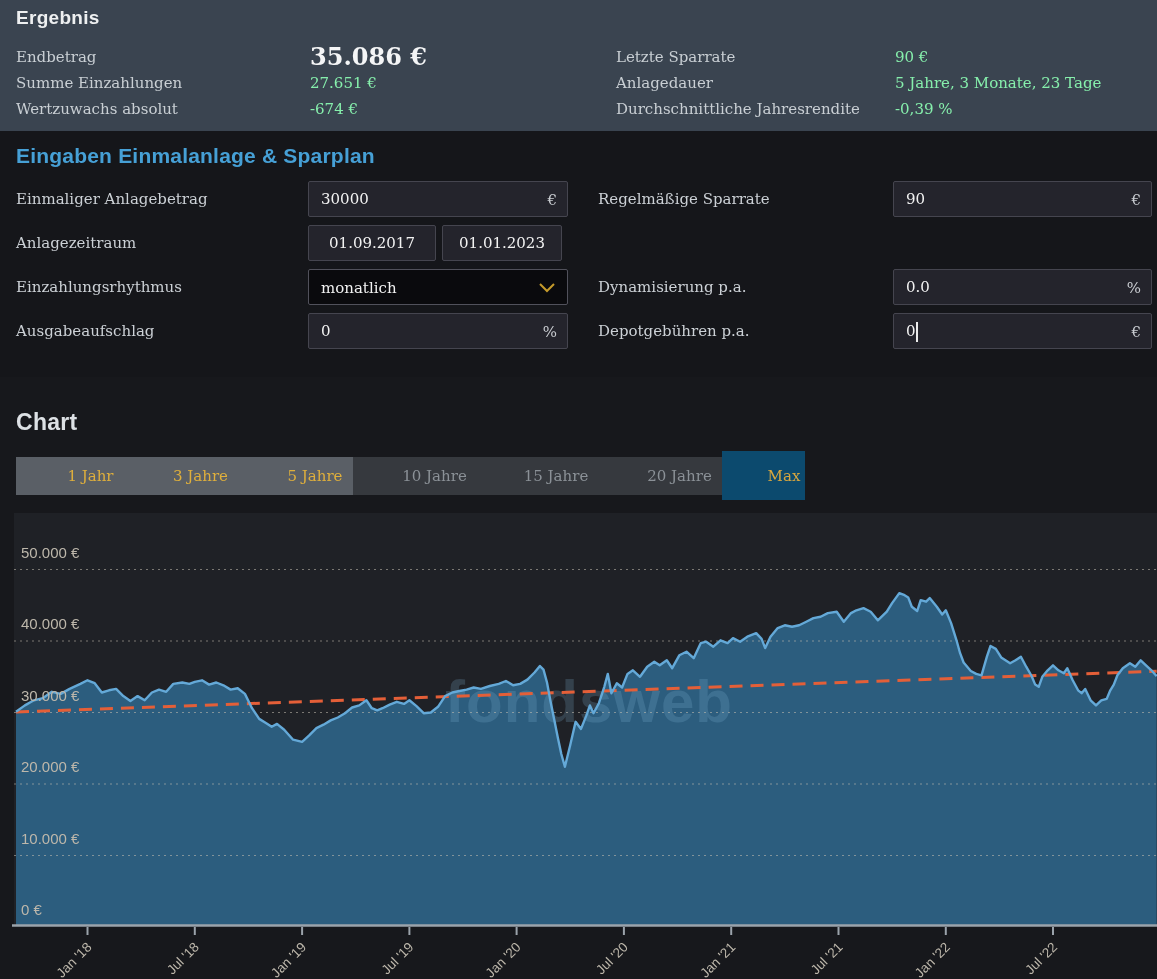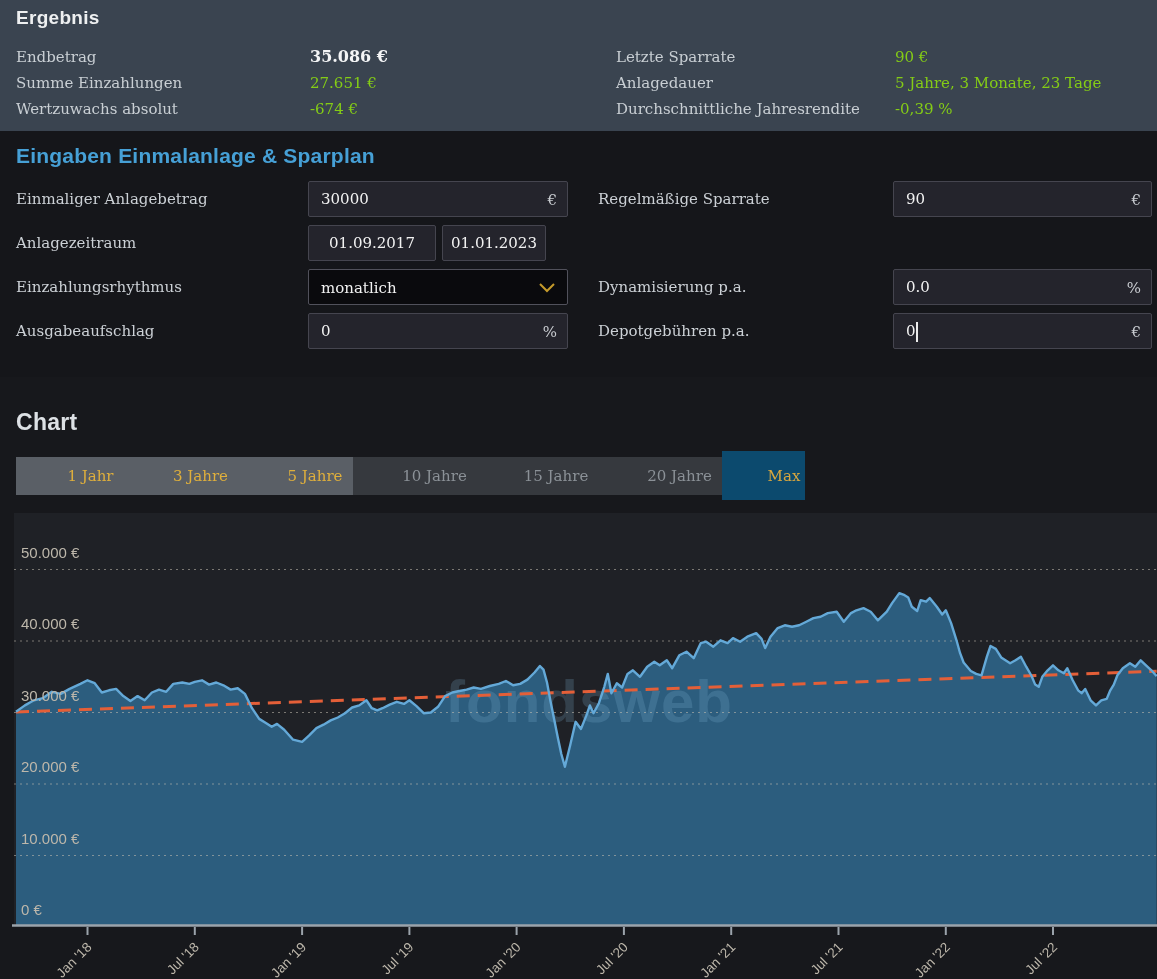--- a/index.html
+++ b/index.html
@@ -6,24 +6,24 @@
   html,body { width:1157px; height:979px; background:#15161a; overflow:hidden;
               font-family:"Liberation Sans", sans-serif; }
 
   
   .ergebnis { position:relative; width:1157px; height:131px; background:#3a4450; }
   .ergebnis h1 { position:absolute; left:16px; top:7px; font-size:19px; font-weight:bold;
                  color:#eef0f1; letter-spacing:.3px; }
   .res-row { position:absolute; height:26px; line-height:26px;
              font-family:"DejaVu Serif", serif; font-size:15px; }
   .res-label { position:absolute; left:0; color:#c9cfd4; white-space:nowrap; }
-  .res-value { position:absolute; color:#84cc16; white-space:nowrap; }
+  .res-value { position:absolute; color:#86efac; white-space:nowrap; }
   .res-left  .res-label { left:16px; }  .res-left  .res-value { left:310px; }
   .res-right .res-label { left:616px; } .res-right .res-value { left:895px; }
-  .res-value.big { font-size:16px; font-weight:bold; color:#f4f5f6; }
+  .res-value.big { font-size:24px; font-weight:bold; color:#f4f5f6; }
 
   
   .eingaben { position:relative; width:1157px; height:246px; background:#15161a; }
   .eingaben h2 { position:absolute; left:16px; top:13px; font-size:21px; font-weight:bold;
                  color:#46a0d6; letter-spacing:.2px;text-align:right; }
   .flabel { position:absolute; height:36px; line-height:36px; color:#ccd1d6;
             font-family:"DejaVu Serif", serif; font-size:15px; white-space:nowrap; }
   .ctrl { position:absolute; height:36px; background:#24242c; border:1px solid #45454f;
           border-radius:2px; }
   .ctrl input { width:100%; height:100%; background:transparent; border:none; outline:none;
@@ -95,21 +95,21 @@
   <span class="flabel" style="left:598px;top:50px">Regelmäßige Sparrate</span>
   <div class="ctrl" style="left:893px;top:50px;width:259px">
     <input value="90" style="">
     <span class="suffix">€</span>
   </div>
 
   <span class="flabel" style="left:16px;top:94px">Anlagezeitraum</span>
   <div class="ctrl" style="left:308px;top:94px;width:128px">
     <input class="centered" value="01.09.2017" style="">
   </div>
-  <div class="ctrl" style="left:442px;top:94px;width:104px">
+  <div class="ctrl" style="left:442px;top:94px;width:120px">
     <input class="centered" value="01.01.2023" style="">
   </div>
 
   <span class="flabel" style="left:16px;top:138px">Einzahlungsrhythmus</span>
   <div class="ctrl select" style="left:308px;top:138px;width:260px">
     <span class="sel-text">monatlich</span>
     <svg width="16" height="10" viewBox="0 0 16 10">
       <polyline points="1,1 8,8 15,1" fill="none" stroke="#c49a2b" stroke-width="2"></polyline>
     </svg>
   </div>

